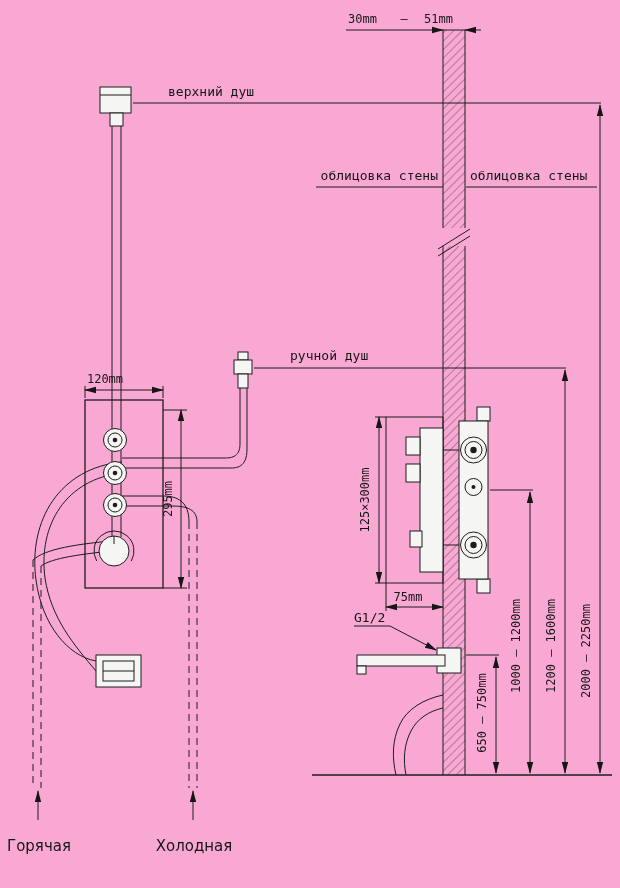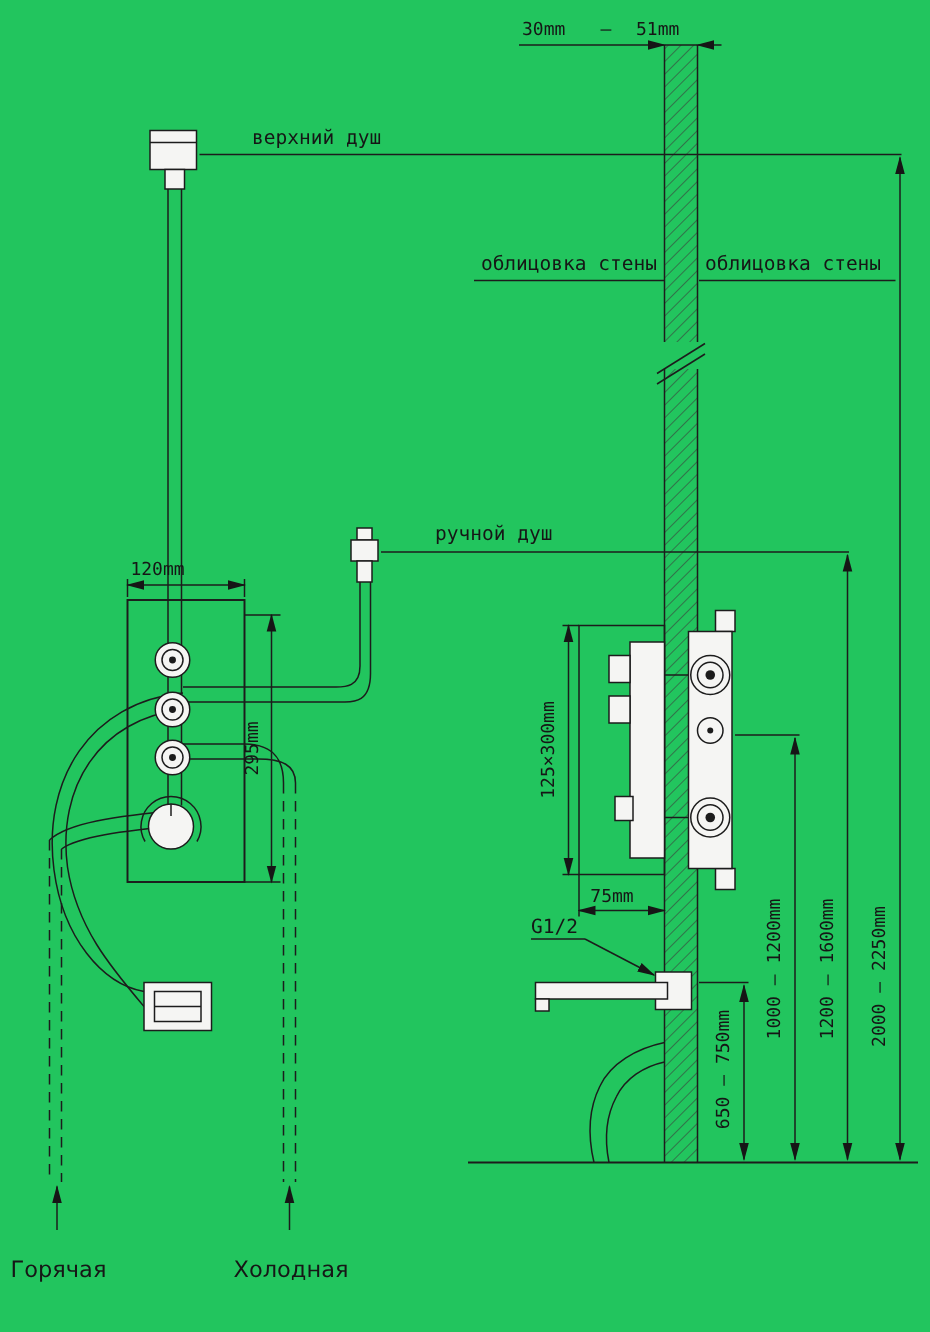--- a/index.html
+++ b/index.html
@@ -1,16 +1,16 @@
 <!DOCTYPE html>
 <html><head>
 <meta charset="utf-8">
 <style>
   html,body { margin:0; padding:0; }
-  .page { position:relative; width:620px; height:888px; background:#22c55e; overflow:hidden;text-decoration:underline; }
+  .page { position:relative; width:620px; height:888px; background:#f9a8d4; overflow:hidden;text-decoration:underline; }
   svg { position:absolute; inset:0; }
   .ln  { stroke:#1c1c1c; stroke-width:1; fill:none; }
   .ln2 { stroke:#1c1c1c; stroke-width:1.3; fill:none; }
   .dash { stroke-dasharray:7 5; }
   .fillbg { fill:#f5f5f3; }
   .dot { fill:#1c1c1c; stroke:none; }
   .txt { font-family:"DejaVu Sans Mono","Liberation Mono",monospace; font-size:13px; fill:#161616; }
   .dim { font-family:"DejaVu Sans Mono","Liberation Mono",monospace; font-size:12px; fill:#161616; }
   .big { font-family:"DejaVu Sans","Liberation Sans",sans-serif; font-size:15px; fill:#161616; }
 </style>

